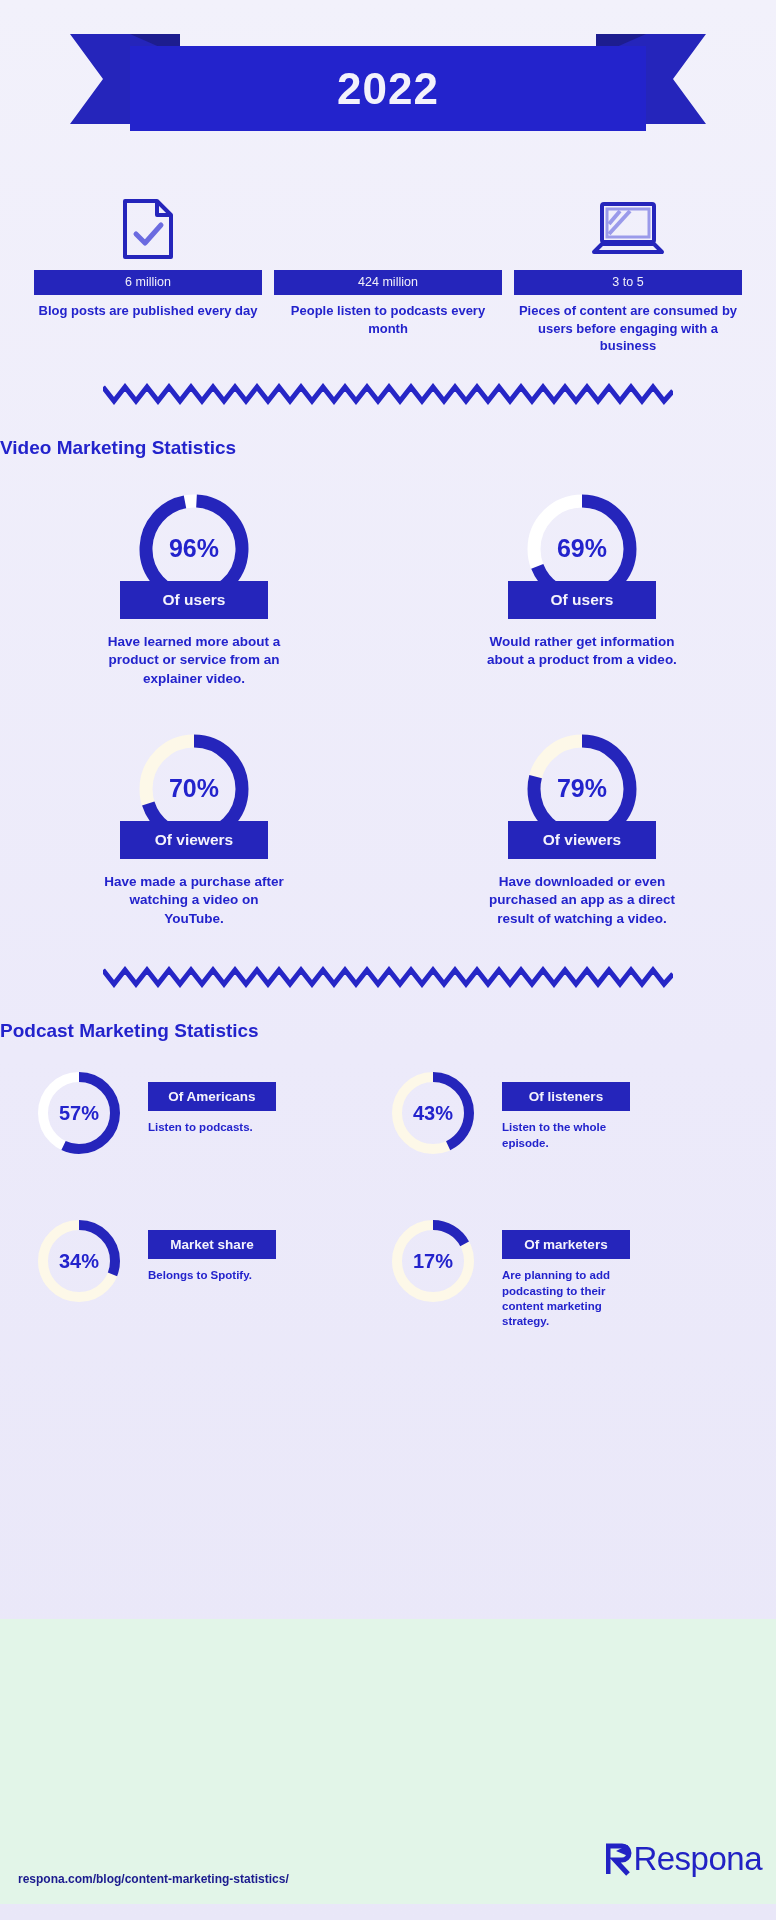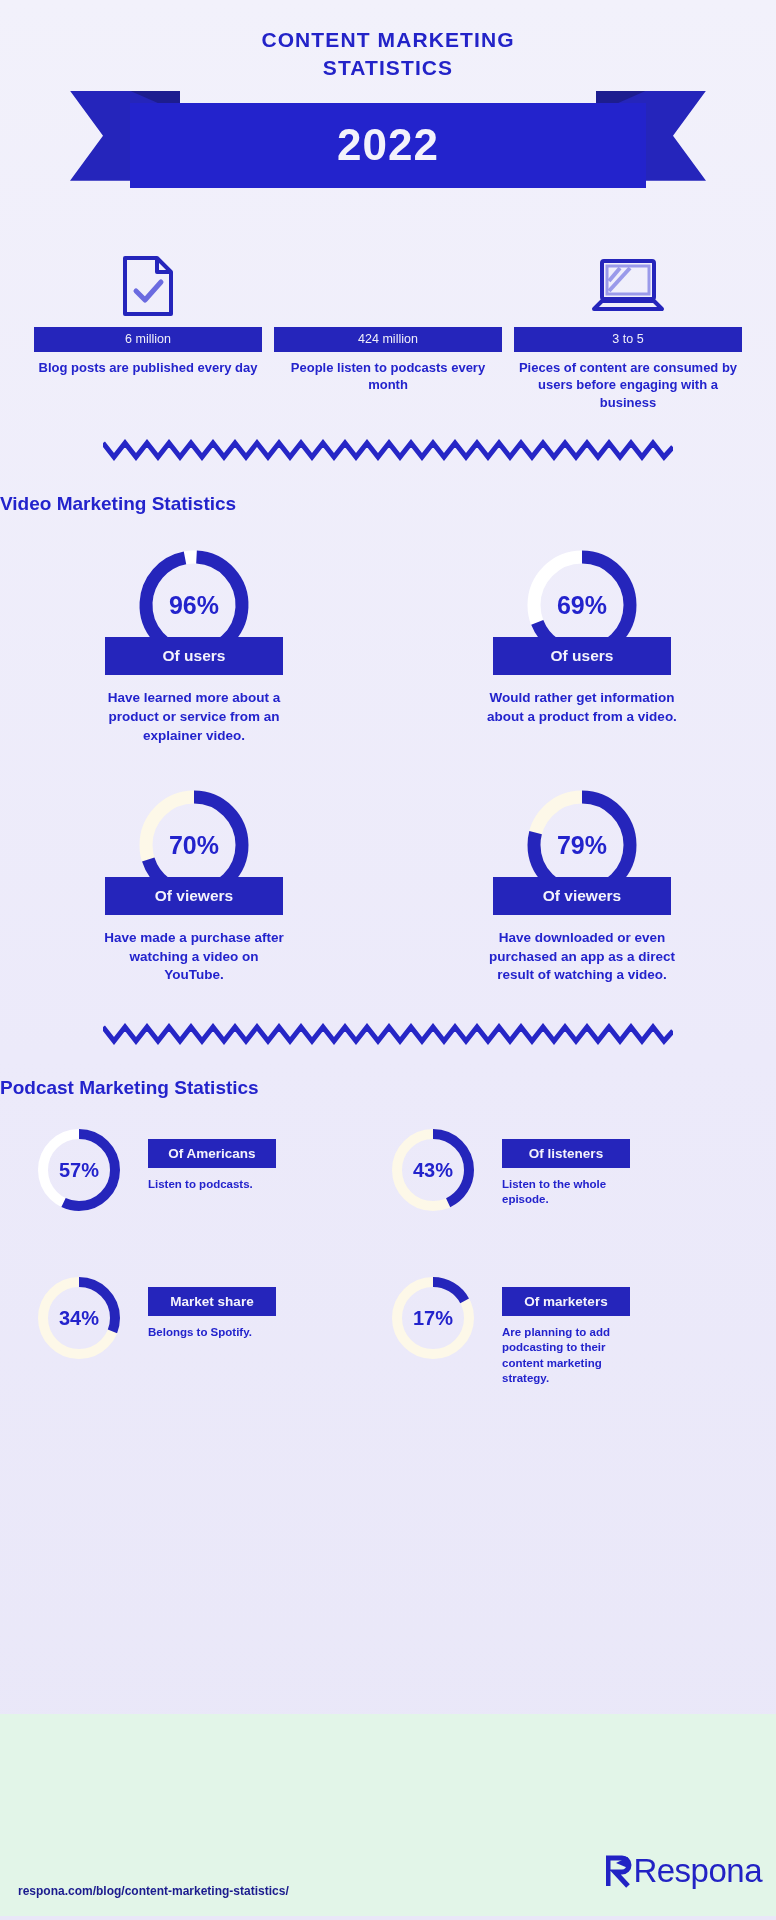--- a/index.html
+++ b/index.html
@@ -159,21 +159,21 @@
     font-size: 25px;
     font-weight: 700;
     color: #2323cc;
   }
   .vid-label {
     background: #2525bb;
     color: #f4f3fc;
     font-size: 15.5px;
     font-weight: 700;
     text-align: center;
-    width: 178px;
+    width: 148px;
     padding: 10px 0;
     margin-top: -28px;
     position: relative;
     z-index: 3;
   }
   .vid-desc {
     margin-top: 14px;
     font-size: 13.5px;
     font-weight: 700;
     color: #2323cc;
@@ -232,23 +232,23 @@
     font-weight: 700;
     color: #2323cc;
     line-height: 1.33;
     max-width: 140px;
   }
 
   
   .footer {
     position: absolute;
     left: 0;
-    bottom: 4px;
+    bottom: 16px;
     width: 776px;
-    height: 202px;
+    height: 285px;
     background: #e2f5e8;
   }
   .footer-url {
     position: absolute;
     left: 18px;
     bottom: 18px;
     font-size: 12px;
     font-weight: 700;
     color: #1b1b8e;
   }
@@ -270,24 +270,20 @@
     margin-right: 1px;
     position: relative;
   }
 </style>
 </head>
 <body>
 
 <div class="page">
 
   <div class="header">
-    <div class="title">
-      <div>CONTENT MARKETING</div>
-      <div>STATISTICS</div>
-    </div>
     <div class="ribbon-wrap">
       <div class="ribbon-tail left"></div>
       <div class="ribbon-tail right"></div>
       <div class="ribbon-fold-l"></div>
       <div class="ribbon-fold-r"></div>
       <div class="ribbon-main">
         <span class="ribbon-year">2022</span>
       </div>
     </div>
   </div>

